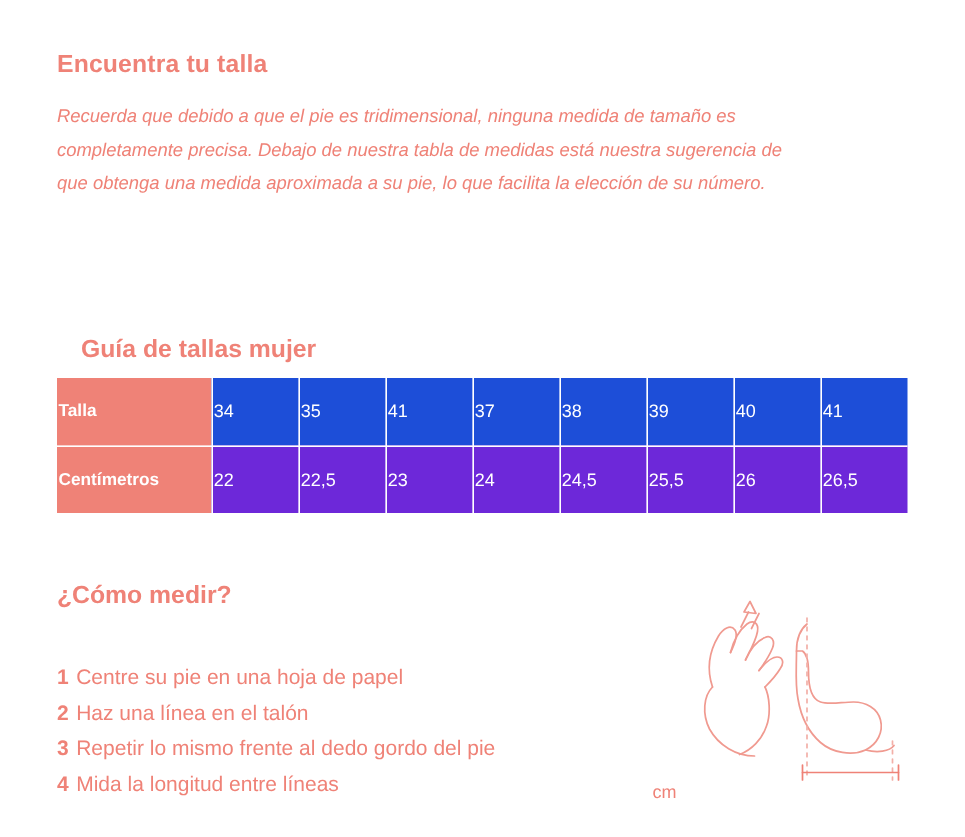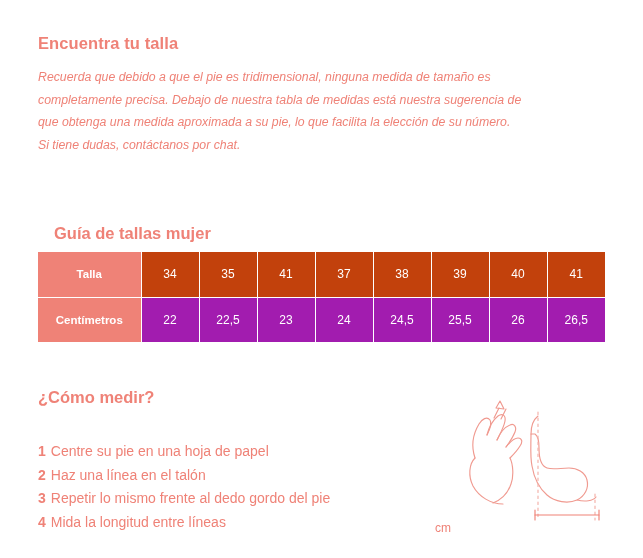--- a/index.html
+++ b/index.html
@@ -57,40 +57,39 @@
     top: 252px;
     width: 567px;
   }
   table.size-table {
     border-collapse: collapse;
     width: 567px;
     table-layout: fixed;
   }
   table.size-table td {
     height: 45px;
-    text-align: center;
     vertical-align: middle;
     font-size: 12px;
     border: 1px solid #ffffff;
   }
   table.size-table td.rowhead {
     background: #ef8277;
     color: #ffffff;
     font-weight: bold;
     font-size: 11.5px;
     width: 103px;
     border-left: none;
   }
   table.size-table td.cell {
-    background: #a21caf;
+    background: #6d28d9;
     color: #ffffff;
     font-size: 12px;
   }
   table.size-table tr.head td.cell {
-    background: #c2410c;
+    background: #1d4ed8;
   }
   table.size-table tr.head td { border-top: none; }
   table.size-table tr:last-child td { border-bottom: none; }
   table.size-table td:last-child { border-right: none; }
 
   
   .measure-title {
     position: absolute;
     left: 38px;
     top: 388px;
@@ -137,21 +136,20 @@
 <body>
 
 <div class="page">
 
   <h1 class="section-title">Encuentra tu talla</h1>
 
   <p class="intro">
     <span>Recuerda que debido a que el pie es tridimensional, ninguna medida de tamaño es</span>
     <span>completamente precisa. Debajo de nuestra tabla de medidas está nuestra sugerencia de</span>
     <span>que obtenga una medida aproximada a su pie, lo que facilita la elección de su número.</span>
-    <span>Si tiene dudas, contáctanos por chat.</span>
   </p>
 
   <h2 class="guide-title">Guía de tallas mujer</h2>
 
   <div class="table-wrap">
     <table class="size-table">
       <tbody>
           <tr class="head">
         <td class="rowhead">Talla</td>
         <td class="cell">34</td>

